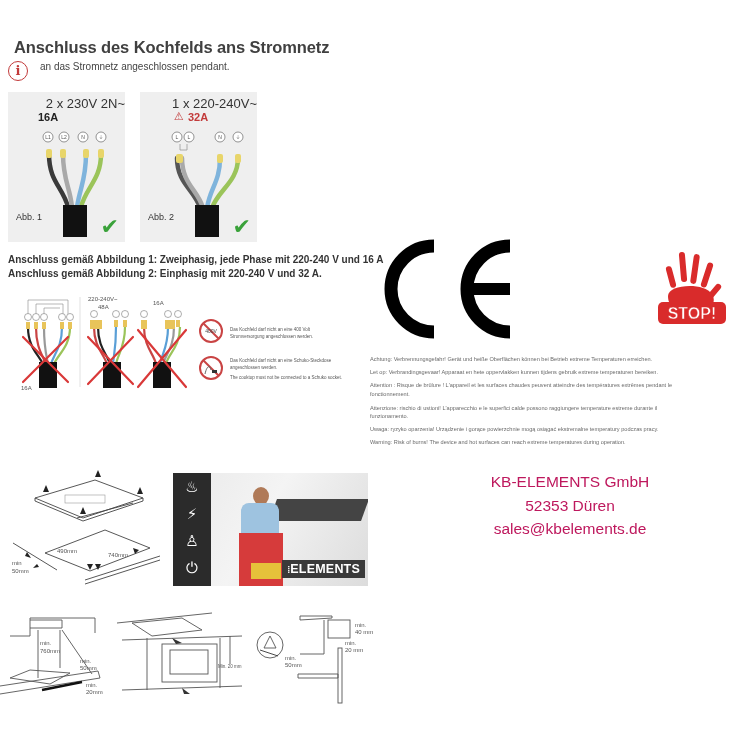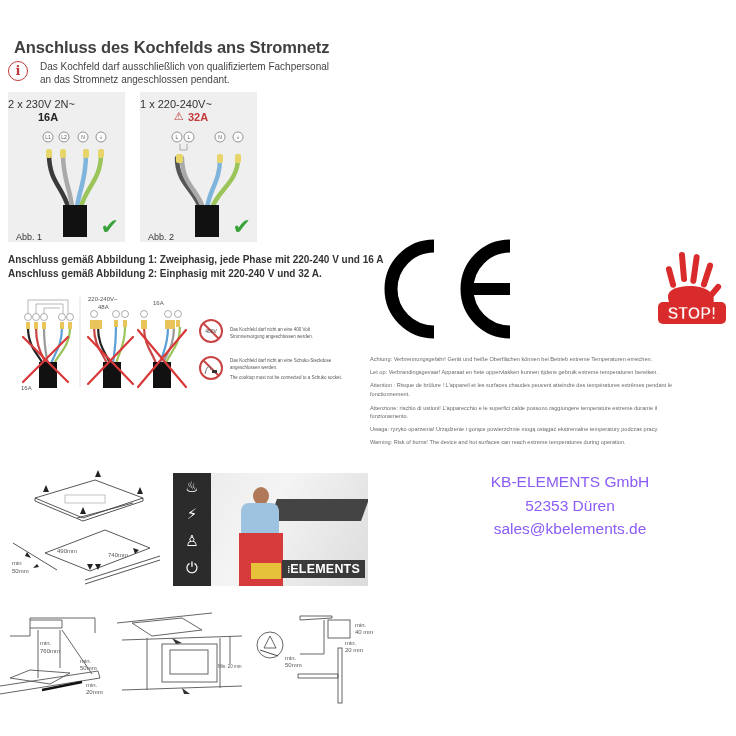--- a/index.html
+++ b/index.html
@@ -2,42 +2,41 @@
 <html><head>
 <meta charset="utf-8">
 <style>
   html,body{margin:0;padding:0;background:#fff;}
   body{width:736px;height:736px;position:relative;overflow:hidden;font-family:"Liberation Sans","DejaVu Sans",sans-serif;color:#222;}
   .abs{position:absolute;}
   .title{left:14px;top:38px;font-size:16.5px;font-weight:bold;color:#404040;letter-spacing:-0.1px;white-space:nowrap;}
   .info-icon{left:8px;top:61px;width:20px;height:20px;border:1.5px solid #c23a3a;border-radius:50%;box-sizing:border-box;color:#c23a3a;font-family:"DejaVu Serif",serif;font-weight:bold;font-size:13px;line-height:17px;text-align:center;}
   .info-text{left:40px;top:60px;font-size:10px;line-height:13px;color:#444;width:320px;}
   .panel{background:#efefef;width:117px;height:150px;top:92px;}
-  .panel .spec{position:absolute;left:0;width:100%;text-align:left;font-size:11px;color:#333;line-height:12px;}
+  .panel .spec{position:absolute;left:0;width:100%;text-align:right;font-size:13px;color:#333;line-height:12px;}
   .panel .amp{position:absolute;font-size:11px;font-weight:bold;color:#222;}
   .panel .amp.warn{color:#c23a3a;}
-  .panel .abb{position:absolute;left:8px;top:120px;font-size:9px;color:#333;margin-top:20px;}
+  .panel .abb{position:absolute;left:8px;top:120px;font-size:9px;color:#333;}
   .panel .check{position:absolute;right:6px;bottom:4px;font-size:22px;color:#3aa23a;font-weight:bold;line-height:22px;}
   .note{left:8px;font-size:10px;color:#333;font-weight:bold;white-space:nowrap;}
   .warnline{font-size:5.6px;color:#6a6a6a;line-height:7px;left:370px;width:366px;white-space:nowrap;overflow:hidden;}
-  .company{left:460px;top:470px;width:220px;text-align:center;font-size:15.5px;line-height:23.5px;color:#8b5cf6;}
+  .company{left:460px;top:470px;width:220px;text-align:center;font-size:15.5px;line-height:23.5px;color:#be185d;}
   .photo{left:173px;top:473px;width:195px;height:113px;background:linear-gradient(120deg,#e9e9e9 0%,#f4f4f4 45%,#dcdcdc 100%);overflow:hidden;}
   .photo .bar{position:absolute;left:0;top:0;width:38px;height:113px;background:#2b2b2b;}
   .photo .bar span{display:block;color:#fff;text-align:center;font-size:15px;height:27px;line-height:27px;}
   .photo .logo{position:absolute;right:3px;bottom:8px;background:#3a3a3a;color:#fff;font-weight:bold;font-size:12.5px;padding:2px 5px;letter-spacing:0.2px;}
   .small-note{font-size:4.5px;color:#555;white-space:nowrap;}
   .lbl{font-size:6px;color:#555;white-space:nowrap;}
 </style>
 </head>
 <body>
 
 <div class="abs title">Anschluss des Kochfelds ans Stromnetz</div>
 <div class="abs info-icon">i</div>
 <div class="abs info-text">
-  <div>Das Kochfeld darf ausschließlich von qualifiziertem Fachpersonal</div>
   <div>an das Stromnetz angeschlossen pendant.</div>
 </div>
 
 <div class="abs panel" style="left:8px;">
   <div class="spec" style="top:6px;">2 x 230V 2N~</div>
   <div class="amp" style="left:30px;top:19px;">16A</div>
   <svg class="abs" style="left:0;top:0;" width="117" height="150">
     <g font-size="5" fill="#555" stroke="#777" stroke-width="0.8">
       <circle cx="40" cy="45" r="5" fill="#fff"></circle>
         <circle cx="56" cy="45" r="5" fill="#fff"></circle>

